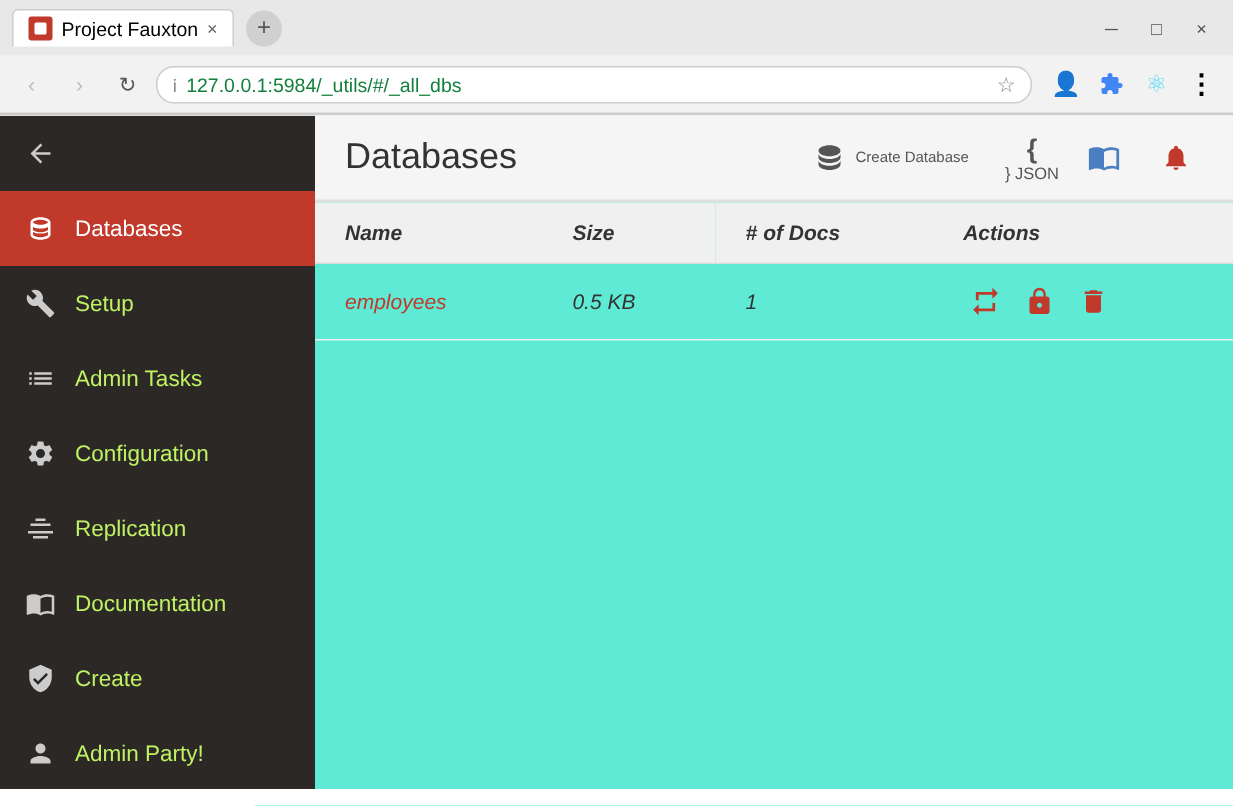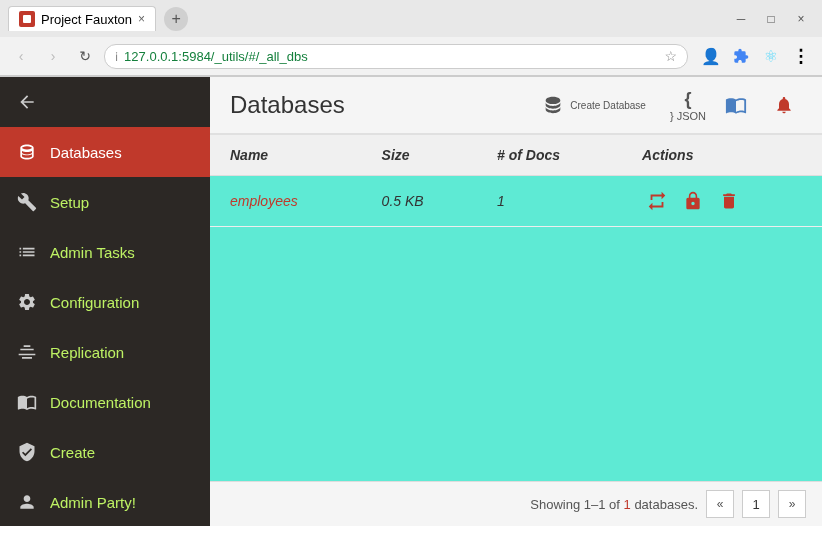--- a/index.html
+++ b/index.html
@@ -257,23 +257,15 @@
                       <path d="M6 19c0 1.1.9 2 2 2h8c1.1 0 2-.9 2-2V7H6v12zM19 4h-3.5l-1-1h-5l-1 1H5v2h14V4z"></path>
                     </svg>
                 </button>
               </div>
             </td>
           </tr>
         </tbody>
       </table>
     </div>
 
-    <div class="footer">
-      <div class="footer-info">
-        <span>Showing 1–1 of </span><a class="db-link">1</a><span> databases.</span>
-      </div>
-      <button class="pagination-btn">«</button>
-      <div class="pagination-current">1</div>
-      <button class="pagination-btn">»</button>
-    </div>
 
   </div>
 </div>
 
 </body></html>

